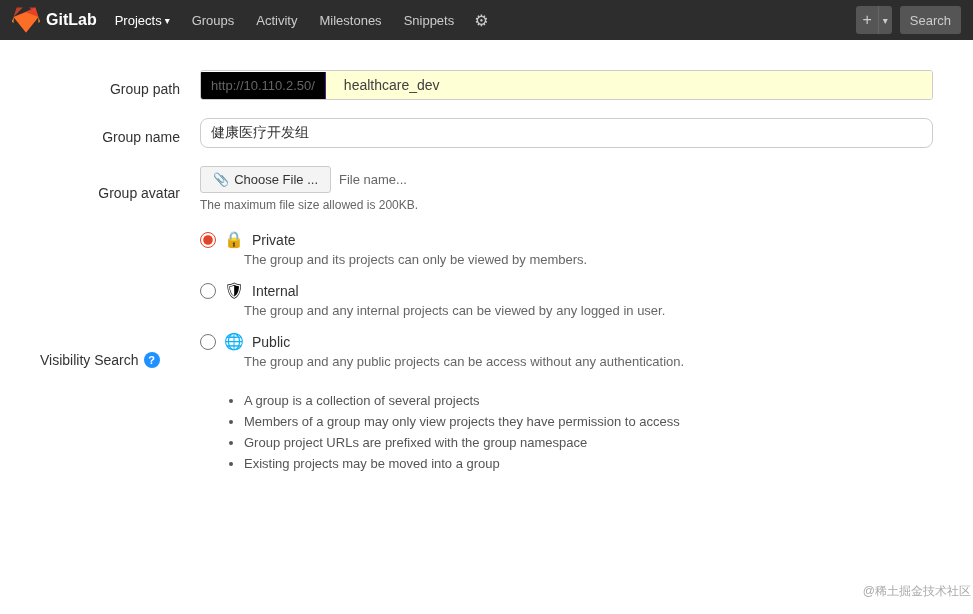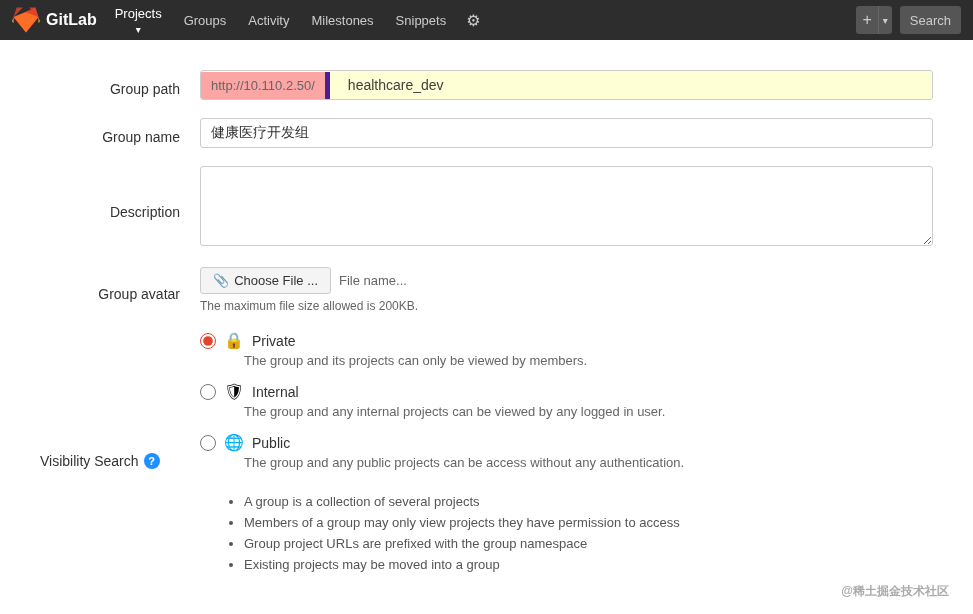--- a/index.html
+++ b/index.html
@@ -38,21 +38,20 @@
     .nav-item {
       color: #ccc;
       font-size: 13px;
       padding: 6px 10px;
       cursor: pointer;
       text-decoration: none;
       display: flex;
       align-items: center;
       gap: 3px;
       border-radius: 3px;
-      flex-direction: column;
     }
     .nav-item.active { color: #fff; }
     .nav-right {
       display: flex;
       align-items: center;
       gap: 8px;
       margin-left: auto;
     }
     .nav-plus-group {
       display: flex;
@@ -128,40 +127,40 @@
       flex: 1;
     }
     .group-path-inputs {
       display: flex;
       align-items: center;
       border: 1px solid #ccc;
       border-radius: 3px;
       overflow: hidden;
     }
     .group-path-prefix {
-      background: #fca5a5;
+      background: #000000;
       padding: 6px 10px;
       color: #666;
       font-size: 13px;
-      border-right: 5px solid #4c1d95;
+      border-right: 1px solid #4c1d95;
       white-space: nowrap;
     }
     .group-path-input {
       flex: 1;
       border: none;
       outline: none;
       padding: 6px 18px;
       font-size: 14px;
       background: #ffffd6;
       color: #404040;
     }
     .text-input {
       width: 100%;
       border: 1px solid #ccc;
-      border-radius: 3px;
+      border-radius: 8px;
       padding: 6px 10px;
       font-size: 14px;
       color: #333;
       outline: none;
     }
     .textarea-input {
       width: 100%;
       border: 1px solid #ccc;
       border-radius: 3px;
       padding: 8px 10px;
@@ -264,24 +263,23 @@
       font-size: 13px;
       color: #555;
       margin-bottom: 6px;
       list-style-type: disc;
     }
 
     
     .watermark {
       position: fixed;
       bottom: 14px;
-      right: 24px;
+      right: 2px;
       font-size: 12px;
       color: #aaa;
-      font-weight: bold;
     }
   </style>
 </head>
 <body>
 
 <nav class="navbar">
   <div class="navbar-brand">
     <svg class="gitlab-logo" viewBox="0 0 36 36">
       <path fill="#e24329" d="M2 14l16 20 16-20-4-12z"></path>
       <path fill="#fc6d26" d="M2 14l16 20V8z"></path>
@@ -335,26 +333,20 @@
     </div>
   </div>
 
   <div class="form-row">
     <label class="form-label">Group name</label>
     <div class="form-control-wrap">
       <input class="text-input" type="text" value="健康医疗开发组" style="">
     </div>
   </div>
 
-  <div class="form-row">
-    <label class="form-label">Description</label>
-    <div class="form-control-wrap">
-      <textarea class="textarea-input" style=""></textarea>
-    </div>
-  </div>
 
   <div class="form-row">
     <label class="form-label">Group avatar</label>
     <div class="form-control-wrap">
       <div class="file-upload-row">
         <button class="choose-file-btn">
           <span>📎</span>
           <span>Choose File ...</span>
         </button>
         <span class="file-name-text">File name...</span>

